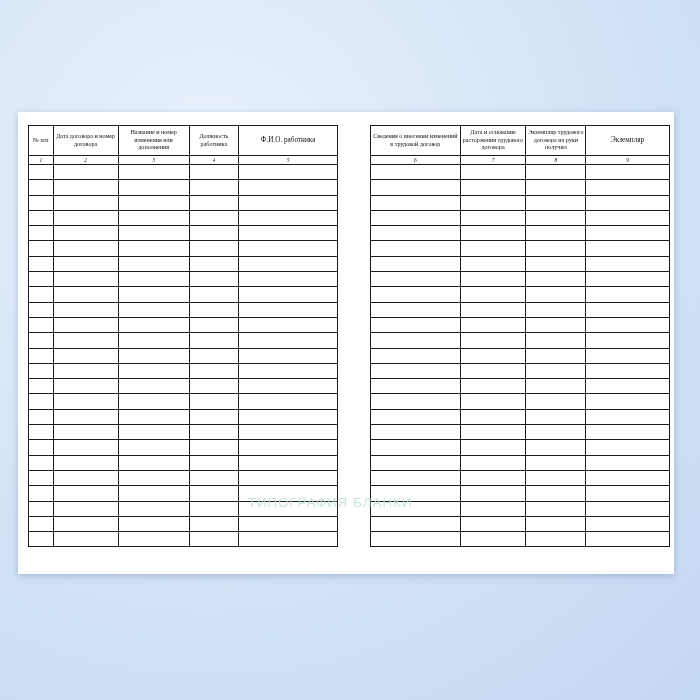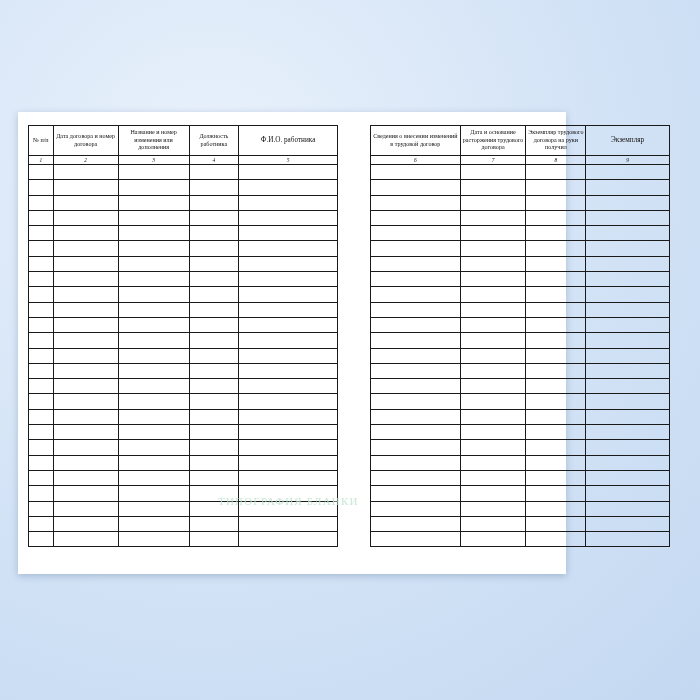--- a/index.html
+++ b/index.html
@@ -15,21 +15,21 @@
   }
   .backdrop {
     position: absolute;
     inset: 0;
     background: radial-gradient(circle at 30% 25%, #eaf2fc 0%, #d3e3f6 55%, #c3d8f1 100%);
   }
   .spread {
     position: absolute;
     left: 18px;
     top: 112px;
-    width: 548px;
+    width: 656px;
     height: 462px;
     background: #ffffff;
     box-shadow: 0 2px 7px rgba(60, 90, 130, 0.30);
   }
   .page {
     position: absolute;
     top: 13px;
     height: 436px;
   }
   .page-left {
@@ -66,26 +66,26 @@
     height: 8px;
     font-size: 5.4px;
     font-style: italic;
     line-height: 8px;
   }
   .body-row td {
     height: 14.3px;
   }
   .watermark {
     position: absolute;
-    left: 200px;
+    left: 230px;
     top: 383px;
-    font-size: 11px;
+    font-size: 13px;
     letter-spacing: 1.2px;
     color: #bfe3cf;
-    font-family: Liberation Serif, serif;
+    font-family: Liberation Sans, sans-serif;
     white-space: nowrap;
     opacity: 0.85;
     pointer-events: none;
   }
   .gutter {
     position: absolute;
     left: 331px;
     top: 13px;
     width: 1px;
     height: 436px;

